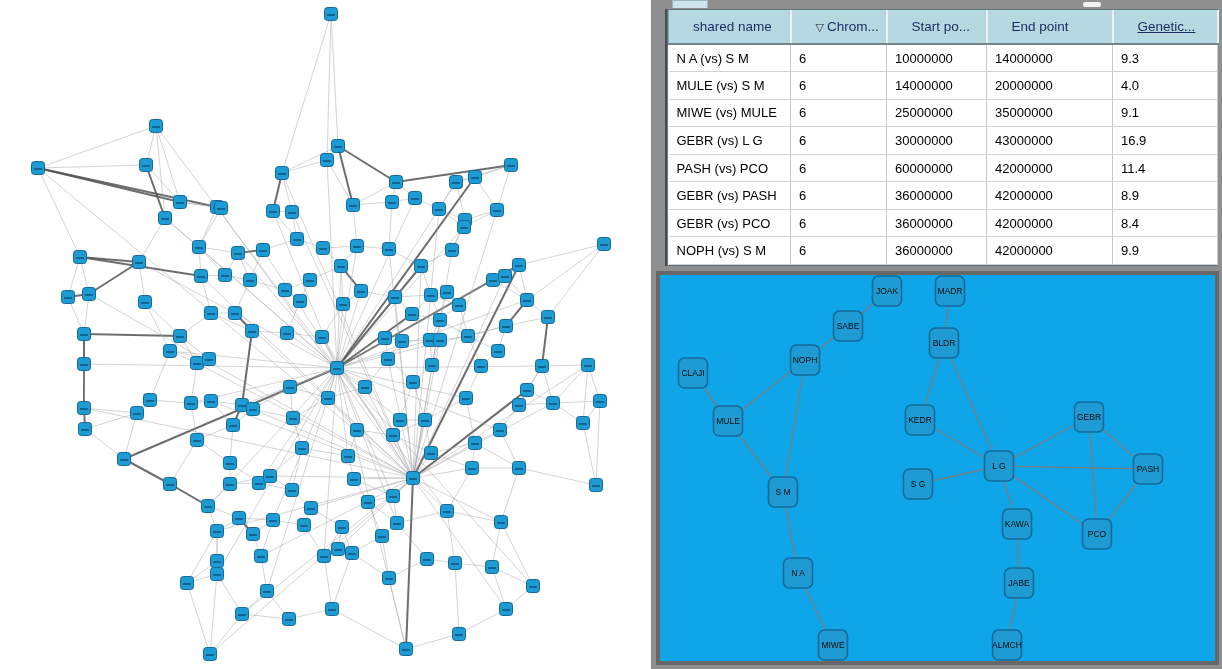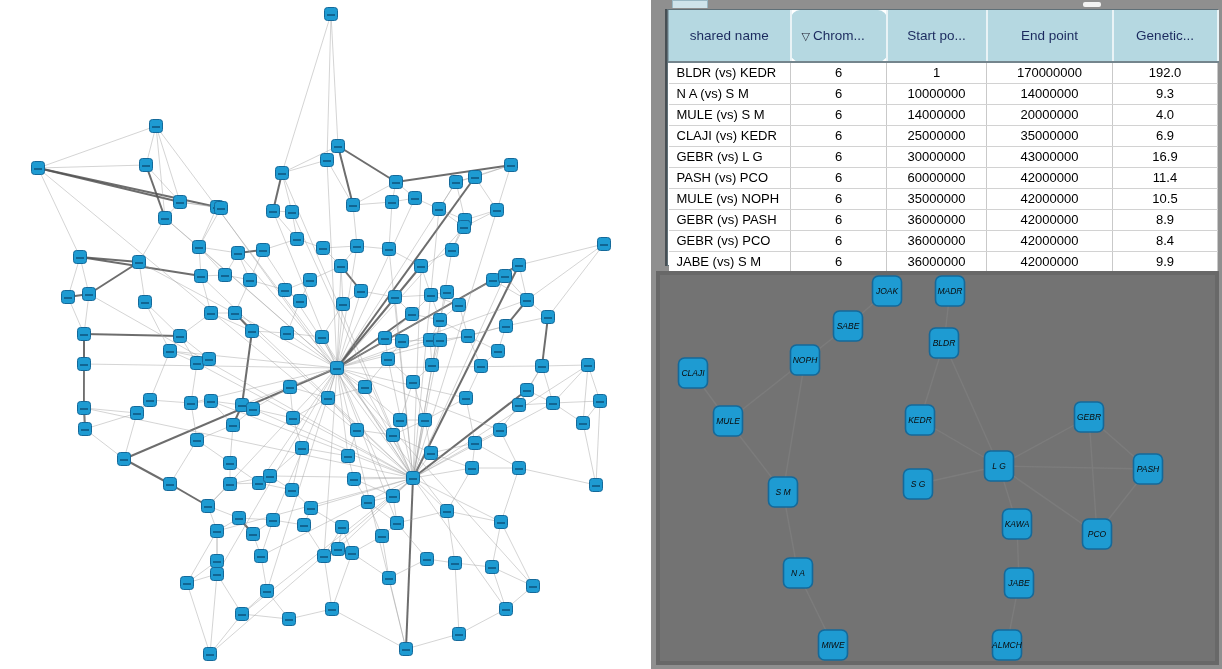--- a/index.html
+++ b/index.html
@@ -9,33 +9,33 @@
   .left-pane { position:absolute; left:0; top:0; width:651px; height:669px; background:#fff; }
   .left-pane svg { display:block; }
 
   .tab-frag { position:absolute; left:672px; top:0; width:36px; height:8px; background:#cfe3ea; border:1px solid #9ab8c4; border-bottom:none; }
   .white-frag { position:absolute; left:1083px; top:2px; width:18px; height:5px; background:#f2f2f2; border-radius:2px; }
 
   .table-wrap { position:absolute; left:667px; top:9px; width:551px; height:257px; background:#fff; border:1px solid #5f7078; box-shadow:-2px 0 0 #474f54; }
   table.edge-table { width:100%; height:100%; border-collapse:collapse; table-layout:fixed; }
   table.edge-table th {
     background:var(--hdr-bg,#b5d8e1); color:var(--hdr-tx,#1b2a5e);
-    font-size:13.5px; font-weight:normal; height:52px; padding:0 10px;
+    font-size:13.5px; font-weight:normal; height:34px; padding:0 24px;
     border-right:2px solid #e9f3f6; border-bottom:2px solid #74858d; border-left:1px solid #8fa9b3;
     white-space:nowrap; overflow:hidden;margin-left:15px;
   }
   table.edge-table td {
     font-size:13px; color:#000; height:21px; padding:0 8px;
     border-right:1px solid #c9c9c9; border-bottom:1px solid #d2d2d2;
     white-space:nowrap; overflow:hidden; background:#fff;
   }
-  .al-left{text-align:left}.al-right{text-align:center}.al-center{text-align:center}
+  .al-left{text-align:left}.al-right{text-align:left}.al-center{text-align:center}
   .filter { color:#223; font-size:11px; margin-right:3px; }
 
-  .net-pane { position:absolute; left:656px; top:271px; width:563px; height:394px; background:#737373; border:4px solid var(--pane-border,#686868);font-style:italic; }
+  .net-pane { position:absolute; left:656px; top:271px; width:563px; height:394px; background:#0ea5e9; border:4px solid var(--pane-border,#686868); }
   .net-pane svg { display:block; }
 
   
   .e-light { stroke:var(--edge-light,#a0a0a0); stroke-width:0.9; opacity:0.5; }
   .e-dark  { stroke:var(--edge-dark,#545454);  stroke-width:2;   opacity:0.85; }
   .s-edge  { stroke:var(--small-edge,#7d7d7d); stroke-width:1.4; opacity:0.95; }
   .n-rect  { fill:var(--node-fill,#1e9bd2); stroke:var(--node-stroke,#14699a); stroke-width:1; }
   .sn-rect { fill:var(--node-fill,#1e9bd2); stroke:var(--node-stroke,#14699a); stroke-width:1.6; }
   .n-smudge{ stroke:#083a5e; stroke-width:2; opacity:0.55; }
   .sn-label{ font-family:"Liberation Sans",sans-serif; font-size:8.5px; fill:#0a0a0a; text-anchor:middle; }
@@ -763,92 +763,78 @@
   </div>
 
   <div class="tab-frag"></div>
   <div class="white-frag"></div>
 
   <div class="table-wrap">
     <table class="edge-table">
       <thead>
           <tr>
             <th class="al-center" style="width: 122px;">shared name</th>
-            <th class="al-left" style="width: 96px; border-radius: 9px;"><span class="filter">▽</span>Chrom...</th>
+            <th class="al-left" style="width: 96px;"><span class="filter">▽</span>Chrom...</th>
             <th class="al-center" style="width: 100px; text-align: center;">Start po...</th>
             <th class="al-right" style="width: 126px;">End point</th>
-            <th class="al-right" style="width: 105px;">Genetic...</th>
+            <th class="al-right" style="width: 105px; text-decoration: underline;">Genetic...</th>
           </tr>
         </thead>
       <tbody>
-          <tr>
-            <td class="al-left">BLDR (vs) KEDR</td>
-            <td class="al-right">6</td>
-            <td class="al-right">1</td>
-            <td class="al-right">170000000</td>
-            <td class="al-right">192.0</td>
-          </tr>
           <tr>
             <td class="al-left">N A (vs) S M</td>
             <td class="al-right">6</td>
             <td class="al-right">10000000</td>
             <td class="al-right">14000000</td>
             <td class="al-right">9.3</td>
           </tr>
           <tr>
             <td class="al-left">MULE (vs) S M</td>
             <td class="al-right">6</td>
             <td class="al-right">14000000</td>
             <td class="al-right">20000000</td>
             <td class="al-right">4.0</td>
           </tr>
           <tr>
-            <td class="al-left">CLAJI (vs) KEDR</td>
+            <td class="al-left">MIWE (vs) MULE</td>
             <td class="al-right">6</td>
             <td class="al-right">25000000</td>
             <td class="al-right">35000000</td>
-            <td class="al-right">6.9</td>
+            <td class="al-right">9.1</td>
           </tr>
           <tr>
             <td class="al-left">GEBR (vs) L G</td>
             <td class="al-right">6</td>
             <td class="al-right">30000000</td>
             <td class="al-right">43000000</td>
             <td class="al-right">16.9</td>
           </tr>
           <tr>
             <td class="al-left">PASH (vs) PCO</td>
             <td class="al-right">6</td>
             <td class="al-right">60000000</td>
             <td class="al-right">42000000</td>
             <td class="al-right">11.4</td>
           </tr>
           <tr>
-            <td class="al-left">MULE (vs) NOPH</td>
-            <td class="al-right">6</td>
-            <td class="al-right">35000000</td>
-            <td class="al-right">42000000</td>
-            <td class="al-right">10.5</td>
-          </tr>
-          <tr>
             <td class="al-left">GEBR (vs) PASH</td>
             <td class="al-right">6</td>
             <td class="al-right">36000000</td>
             <td class="al-right">42000000</td>
             <td class="al-right">8.9</td>
           </tr>
           <tr>
             <td class="al-left">GEBR (vs) PCO</td>
             <td class="al-right">6</td>
             <td class="al-right">36000000</td>
             <td class="al-right">42000000</td>
             <td class="al-right">8.4</td>
           </tr>
           <tr>
-            <td class="al-left">JABE (vs) S M</td>
+            <td class="al-left">NOPH (vs) S M</td>
             <td class="al-right">6</td>
             <td class="al-right">36000000</td>
             <td class="al-right">42000000</td>
             <td class="al-right">9.9</td>
           </tr>
         </tbody>
     </table>
   </div>
 
   <div class="net-pane">

